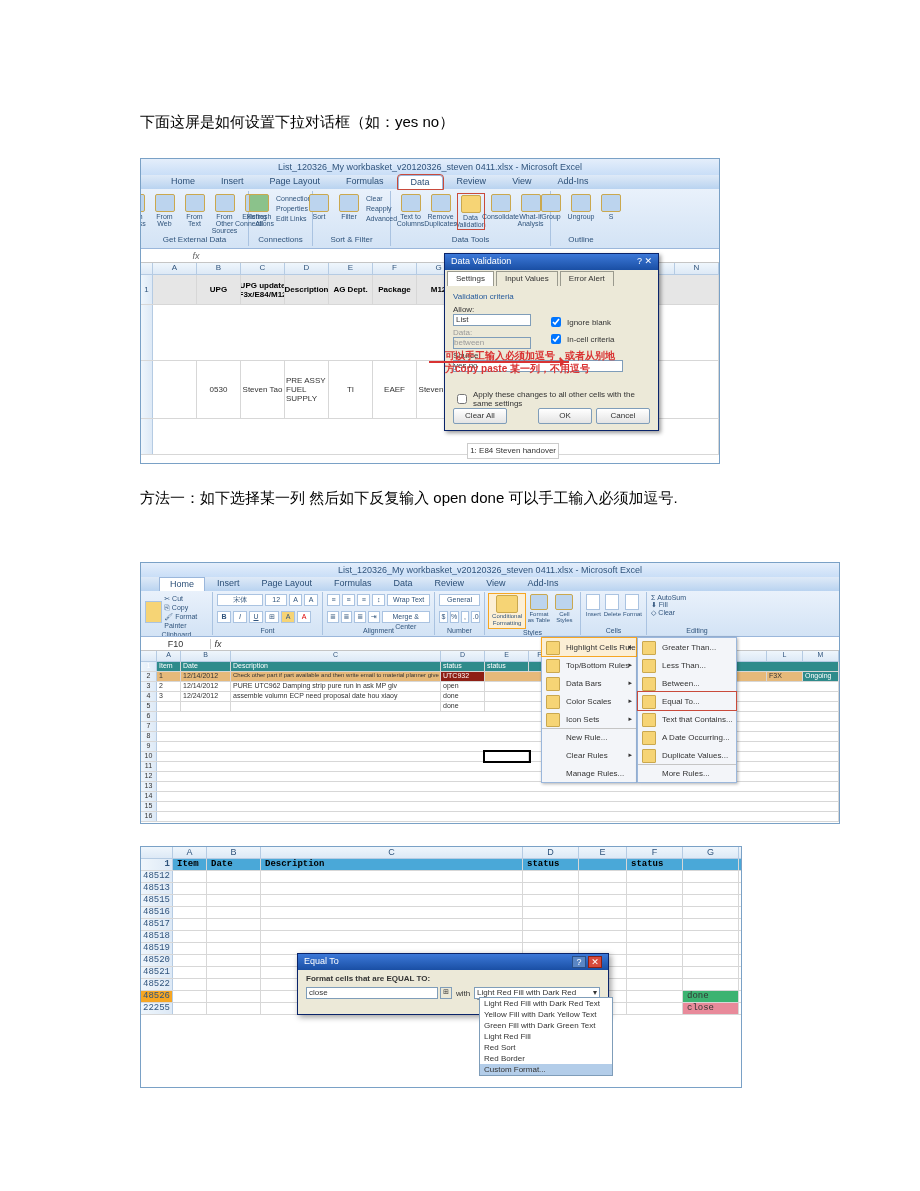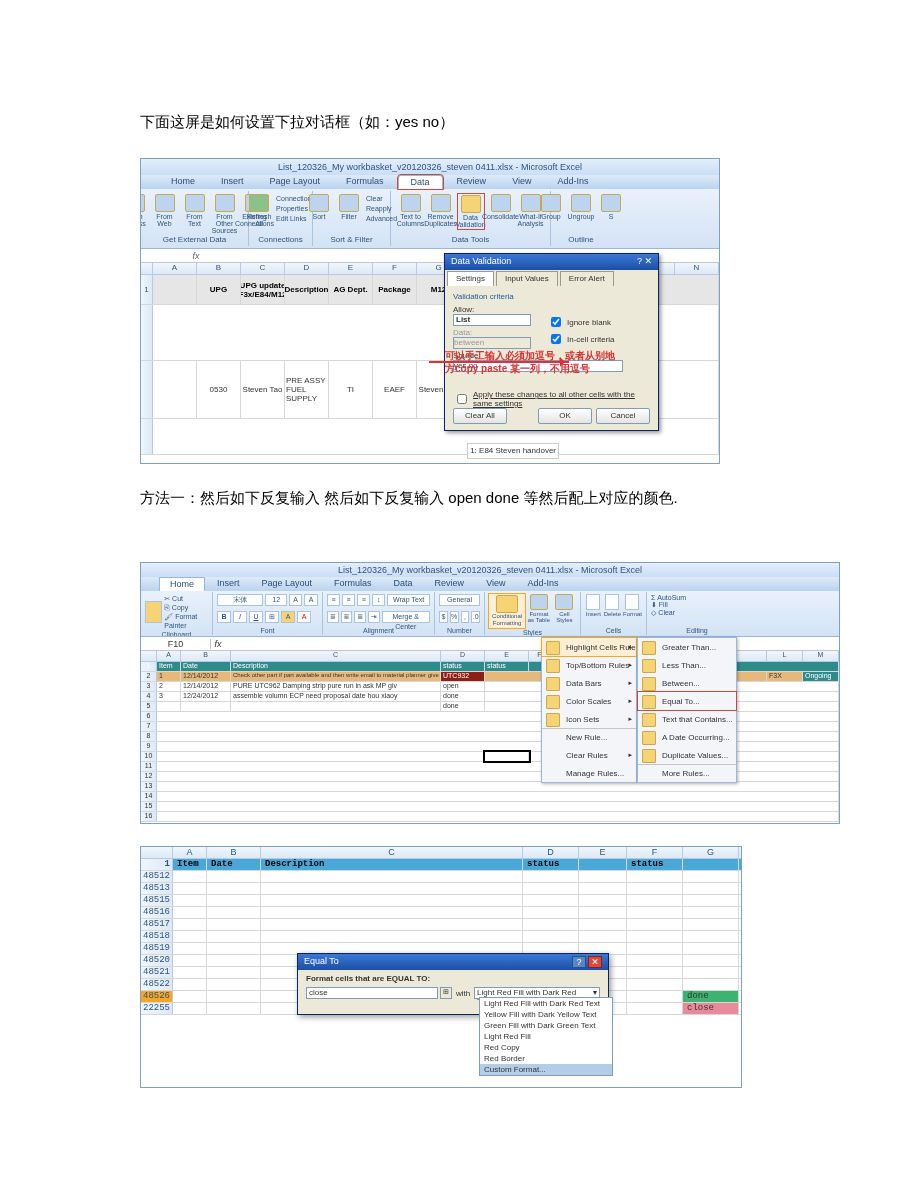--- a/index.html
+++ b/index.html
@@ -309,59 +309,59 @@
     <div class="dtabs">
       <span class="act">Settings</span>
       <span>Input Values</span>
       <span>Error Alert</span>
     </div>
     <div class="dbody">
       <div class="sectitle">Validation criteria</div>
       <div style="display:flex; gap:16px;">
         <div>
           <label>Allow:</label>
-          <div class="sel" style="display:flex;justify-content:space-between;padding:0 2px;font-weight:bold;">List</div>
+          <div class="sel" style="display:flex;justify-content:space-between;padding:0 2px;">List</div>
           <label style="color:#999">Data:</label>
           <div class="sel disabled">between</div>
         </div>
         <div style="padding-top:10px;">
           <div class="chk">
               <input type="checkbox" checked="" style="">
               <span>Ignore blank</span>
             </div>
           <div class="chk">
               <input type="checkbox" checked="" style="">
               <span>In-cell criteria</span>
             </div>
         </div>
       </div>
       <label>Source:</label>
       <div class="inp" style="width:170px;">yes,no</div>
-      <div class="chk" style="margin-top:18px;text-decoration:underline;">
+      <div class="chk" style="margin-top:18px;">
           <input type="checkbox" style="">
           <span>Apply these changes to all other cells with the same settings</span>
         </div>
     </div>
     <div class="btns">
       <div class="btn">Clear All</div>
       <div style="display:flex; gap:4px;">
         <div class="btn">OK</div>
         <div class="btn">Cancel</div>
       </div>
     </div>
   </div>
   <div class="arrow"></div>
   <div class="annot">
     <div>可以手工输入必须加逗号，或者从别地</div>
     <div>方copy  paste  某一列，不用逗号</div>
   </div>
   <div class="corner">1: E84 Steven handover</div>
 </div>
 
-<p class="para">方法一：然后如下反复输入 然后如下反复输入 open done 等然后配上对应的颜色.</p>
+<p class="para">方法一：如下选择某一列 然后如下反复输入 open done 可以手工输入必须加逗号.</p>
 <div style="height:28px"></div>
 
 <div class="screenshot s2" style="width:700px">
   <div class="titlebar">List_120326_My workbasket_v20120326_steven 0411.xlsx - Microsoft Excel</div>
   <div class="ribbon-tabs">
     <span class="active">Home</span>
     <span>Insert</span>
     <span>Page Layout</span>
     <span>Formulas</span>
     <span>Data</span>
@@ -786,17 +786,17 @@
             <span>▾</span>
           </div>
       </div>
     </div>
   </div>
   <div class="dropdown">
     <div>Light Red Fill with Dark Red Text</div>
     <div>Yellow Fill with Dark Yellow Text</div>
     <div>Green Fill with Dark Green Text</div>
     <div>Light Red Fill</div>
-    <div>Red Copy</div>
+    <div>Red Sort</div>
     <div>Red Border</div>
     <div class="sel">Custom Format...</div>
   </div>
 </div>
 
 </body></html>

